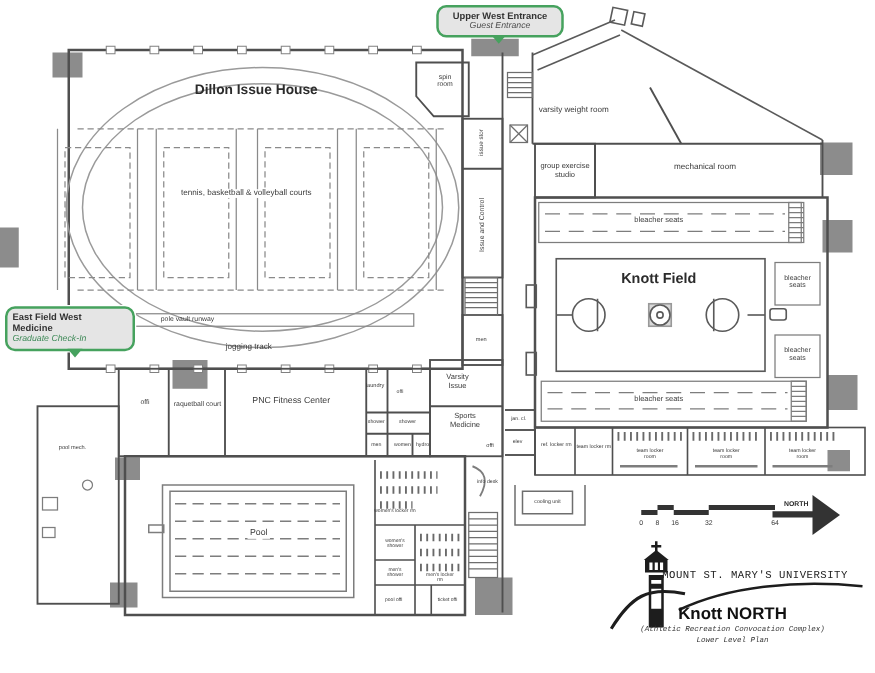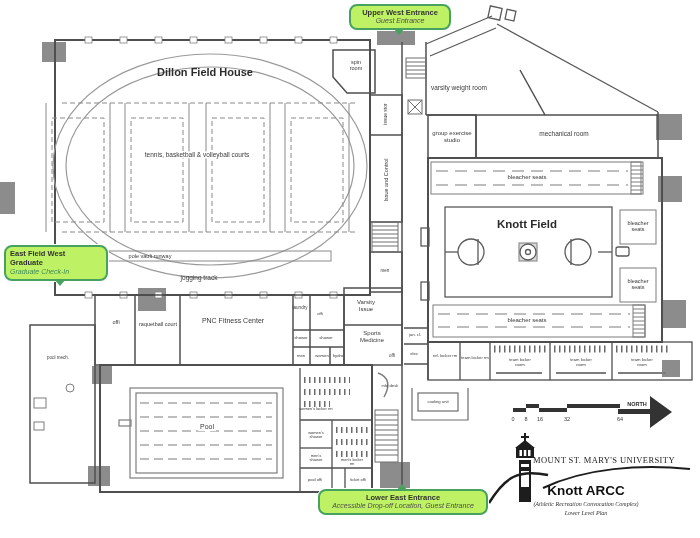--- a/index.html
+++ b/index.html
@@ -5,23 +5,23 @@
   html,body{margin:0;padding:0;background:#fff;}
   #plan{position:relative;width:700px;height:538px;background:#fff;overflow:hidden;
         font-family:"Liberation Sans",sans-serif;}
   #linework{position:absolute;left:0;top:0;}
   .lbl{position:absolute;transform:translate(-50%,-50%);text-align:center;color:#3a3a3a;
        line-height:1.12;white-space:nowrap;z-index:3;}
   .wrap{white-space:normal;}
   .rot{transform:translate(-50%,-50%) rotate(-90deg);}
   .bg{background:#fff;padding:0 2px;}
   .bold{font-weight:bold;color:#2b2b2b;}
-  .serif{font-family:Liberation Serif, serif;}
+  .serif{font-family:Liberation Mono, monospace;}
   .ital{font-style:italic;}
-  .callout{position:absolute;background:#bef264;border:2px solid #46a25e;border-radius:8px;
+  .callout{position:absolute;background:#e5e5e5;border:2px solid #46a25e;border-radius:8px;
            padding:2px 4px;text-align:center;z-index:6;box-shadow:0 0 0 1px #fff;}
   .callout .t{font-weight:bold;font-size:7.5px;color:#333;line-height:1.25;}
   .callout .s{font-style:italic;font-size:7px;line-height:1.25;color:#4d4d4d;}
   .callout .s.green{color:#3f8a58;}
   .ptr-down{position:absolute;bottom:-7px;width:0;height:0;z-index:5;
             border-left:6px solid transparent;border-right:6px solid transparent;
             border-top:7px solid #46a25e;}
   .ptr-up{position:absolute;top:-7px;width:0;height:0;z-index:5;
           border-left:6px solid transparent;border-right:6px solid transparent;
           border-bottom:7px solid #46a25e;}
@@ -271,21 +271,21 @@
       <rect x="521" y="464" width="8" height="3"></rect>
       <rect x="521" y="471" width="8" height="16"></rect>
     </g>
   </g>
   <g stroke="#1d1d1d" fill="none">
     <path d="M489,503 C505,477 518,469 548,475" stroke-width="2.5"></path>
     <path d="M543,488 C585,468 640,464 690,469" stroke-width="2"></path>
   </g>
 </svg>
 
-<div class="lbl bold" style="left:205px;top:72px;font-size:11px;">Dillon Field House</div>
+<div class="lbl bold" style="left:205px;top:72px;font-size:11px;">Dillon Issue House</div>
 <div class="lbl bg" style="left:197px;top:155px;font-size:6.5px;">tennis, basketball &amp; volleyball courts</div>
 <div class="lbl" style="left:150px;top:256px;font-size:5.5px;">pole vault runway</div>
 <div class="lbl" style="left:199px;top:278px;font-size:6.5px;">jogging track</div>
 
 <div class="lbl rot" style="left:386px;top:114px;font-size:5px;">issue stor</div>
 <div class="lbl rot" style="left:386px;top:180px;font-size:5.5px;">Issue and Control</div>
 <div class="lbl" style="left:385px;top:271px;font-size:4.5px;">men</div>
 <div class="lbl" style="left:415px;top:335px;font-size:4.2px;">jan. cl.</div>
 <div class="lbl" style="left:414px;top:354px;font-size:4.2px;">elev</div>
 
@@ -332,36 +332,31 @@
 <div class="lbl" style="left:438px;top:402px;font-size:4.2px;">cooling unit</div>
 
 <div class="lbl" style="left:513px;top:419px;font-size:5.5px;">0</div>
 <div class="lbl" style="left:526px;top:419px;font-size:5.5px;">8</div>
 <div class="lbl" style="left:540px;top:419px;font-size:5.5px;">16</div>
 <div class="lbl" style="left:567px;top:419px;font-size:5.5px;">32</div>
 <div class="lbl" style="left:620px;top:419px;font-size:5.5px;">64</div>
 <div class="lbl bold bg" style="left:637px;top:404px;font-size:5.5px;">NORTH</div>
 
 <div class="lbl serif" style="left:604px;top:461px;font-size:8.5px;letter-spacing:0.4px;color:#222;">MOUNT ST. MARY'S UNIVERSITY</div>
-<div class="lbl bold" style="left:586px;top:491px;font-size:13.5px;color:#111;">Knott ARCC</div>
+<div class="lbl bold" style="left:586px;top:491px;font-size:13.5px;color:#111;">Knott NORTH</div>
 <div class="lbl serif ital" style="left:586px;top:504px;font-size:6px;color:#333;">(Athletic Recreation Convocation Complex)</div>
 <div class="lbl serif ital" style="left:586px;top:513px;font-size:6px;color:#333;">Lower Level Plan</div>
 
 <div class="callout" style="left:349px;top:4px;width:90px;">
   <div class="t">Upper West Entrance</div>
   <div class="s">Guest Entrance</div>
   <div class="ptr-down" style="left:42px;"></div>
 </div>
 
 <div class="callout" style="left:4px;top:245px;width:92px;text-align:left;">
   <div class="t">East Field West</div>
-  <div class="t">Graduate</div>
+  <div class="t">Medicine</div>
   <div class="s green">Graduate Check-In</div>
   <div class="ptr-down" style="left:48px;"></div>
 </div>
 
-<div class="callout" style="left:318px;top:489px;width:158px;">
-  <div class="ptr-up" style="left:76px;"></div>
-  <div class="t">Lower East Entrance</div>
-  <div class="s">Accessible Drop-off Location, Guest Entrance</div>
+
 </div>
 
-</div>
-
 </body></html>

